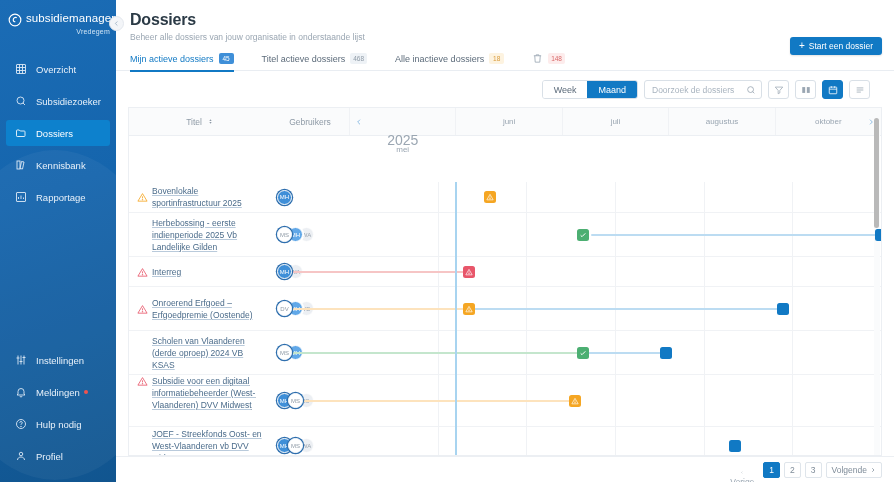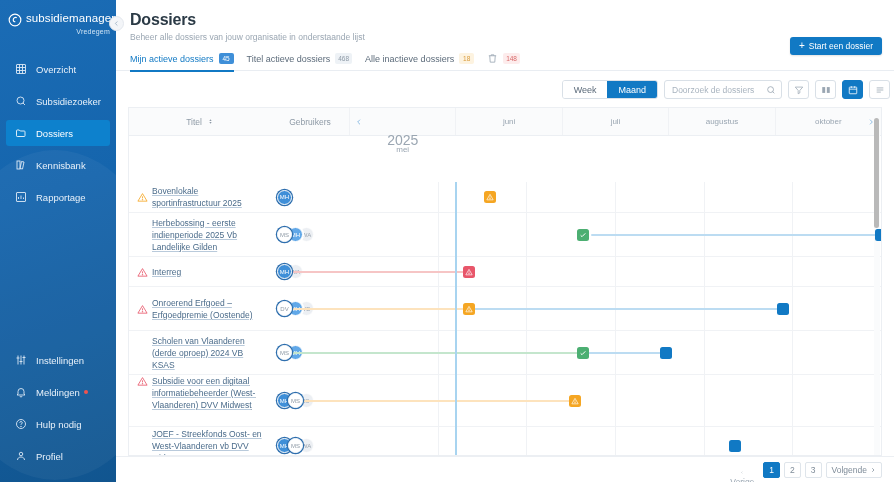--- a/index.html
+++ b/index.html
@@ -69,42 +69,42 @@
 
   .start-btn{
     position:absolute; right:12px; top:37px;
     background:#1179c4; color:#fff; border:none; border-radius:3px;
     height:18px; padding:0 9px; font-size:8.5px; cursor:pointer;
     display:flex; align-items:center; gap:4px; font-family:inherit;
     box-shadow:0 1px 2px rgba(0,0,0,.12);
   }
   .start-btn .plus{ font-size:10px; line-height:1; }
 
-  .tabs { display:flex; align-items:center; gap:13px; margin-top:11px; position:relative; }
+  .tabs { display:flex; align-items:center; gap:28px; margin-top:11px; position:relative; }
   .tabs::after{
     content:""; position:absolute; left:-14px; right:-14px; bottom:0; height:1px; background:#e9edf2;
   }
   .tab { display:flex; align-items:center; gap:5px; padding-bottom:7px; cursor:pointer; position:relative; }
   .tab-label{ font-size:9px; color:#5c6b7a; white-space:nowrap; }
   .tab.active .tab-label{ color:#1179c4; }
   .tab.active::after{
     content:""; position:absolute; left:0; right:0; bottom:-1px; height:2px; background:#1179c4; z-index:2;
   }
   .badge{
     min-width:15px; height:11px; padding:0 3px; border-radius:2px;
     font-size:6.5px; display:flex; align-items:center; justify-content:center;
     background:#eef2f6; color:#8e9aa6;
   }
   .badge.blue{ background:#3f8fd8; color:#fff; }
   .badge.amber{ background:#fdf3e0; color:#d99a3a; }
   .badge.red{ background:#fdecec; color:#d96a6a; }
   .trash-ico{ width:11px; height:11px; color:#9aa6b2; cursor:pointer; }
 
   
-  .toolbar{ display:flex; align-items:center; justify-content:flex-end; gap:6px; padding:9px 4px 8px 12px; }
+  .toolbar{ display:flex; align-items:center; justify-content:flex-end; gap:6px; padding:9px 24px 8px 12px; }
   .segmented{ display:flex; border:1px solid #d9e0e7; border-radius:3px; overflow:hidden; height:19px; }
   .seg{ padding:0 11px; font-size:9px; display:flex; align-items:center; background:#fff; color:#5c6b7a; cursor:pointer; }
   .seg.active{ background:#1179c4; color:#fff; }
   .search-box{
     position:relative; width:118px; height:19px; border:1px solid #d9e0e7; border-radius:3px; background:#fff;
   }
   .search-box input{
     width:100%; height:100%; border:none; outline:none; background:transparent;
     font-family:inherit; font-size:8.5px; color:#5c6b7a; padding:0 18px 0 7px;
   }

